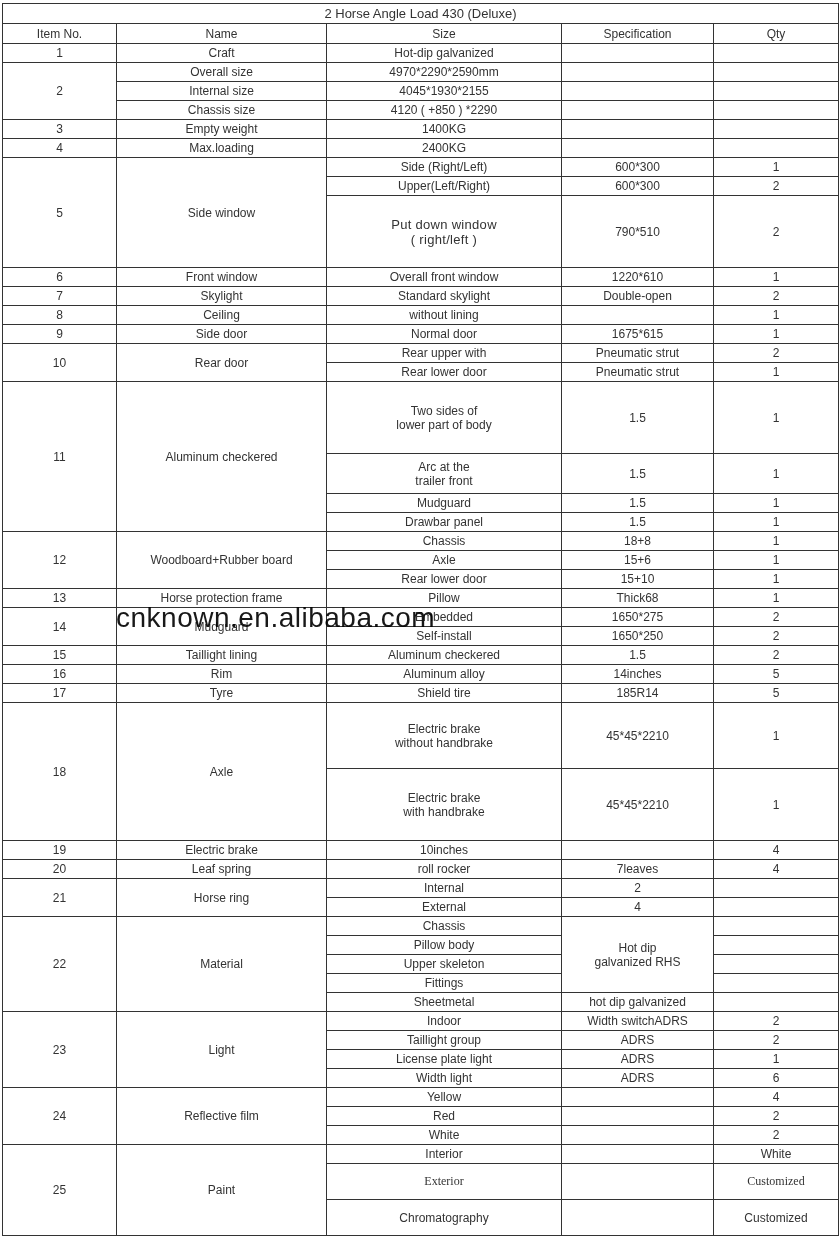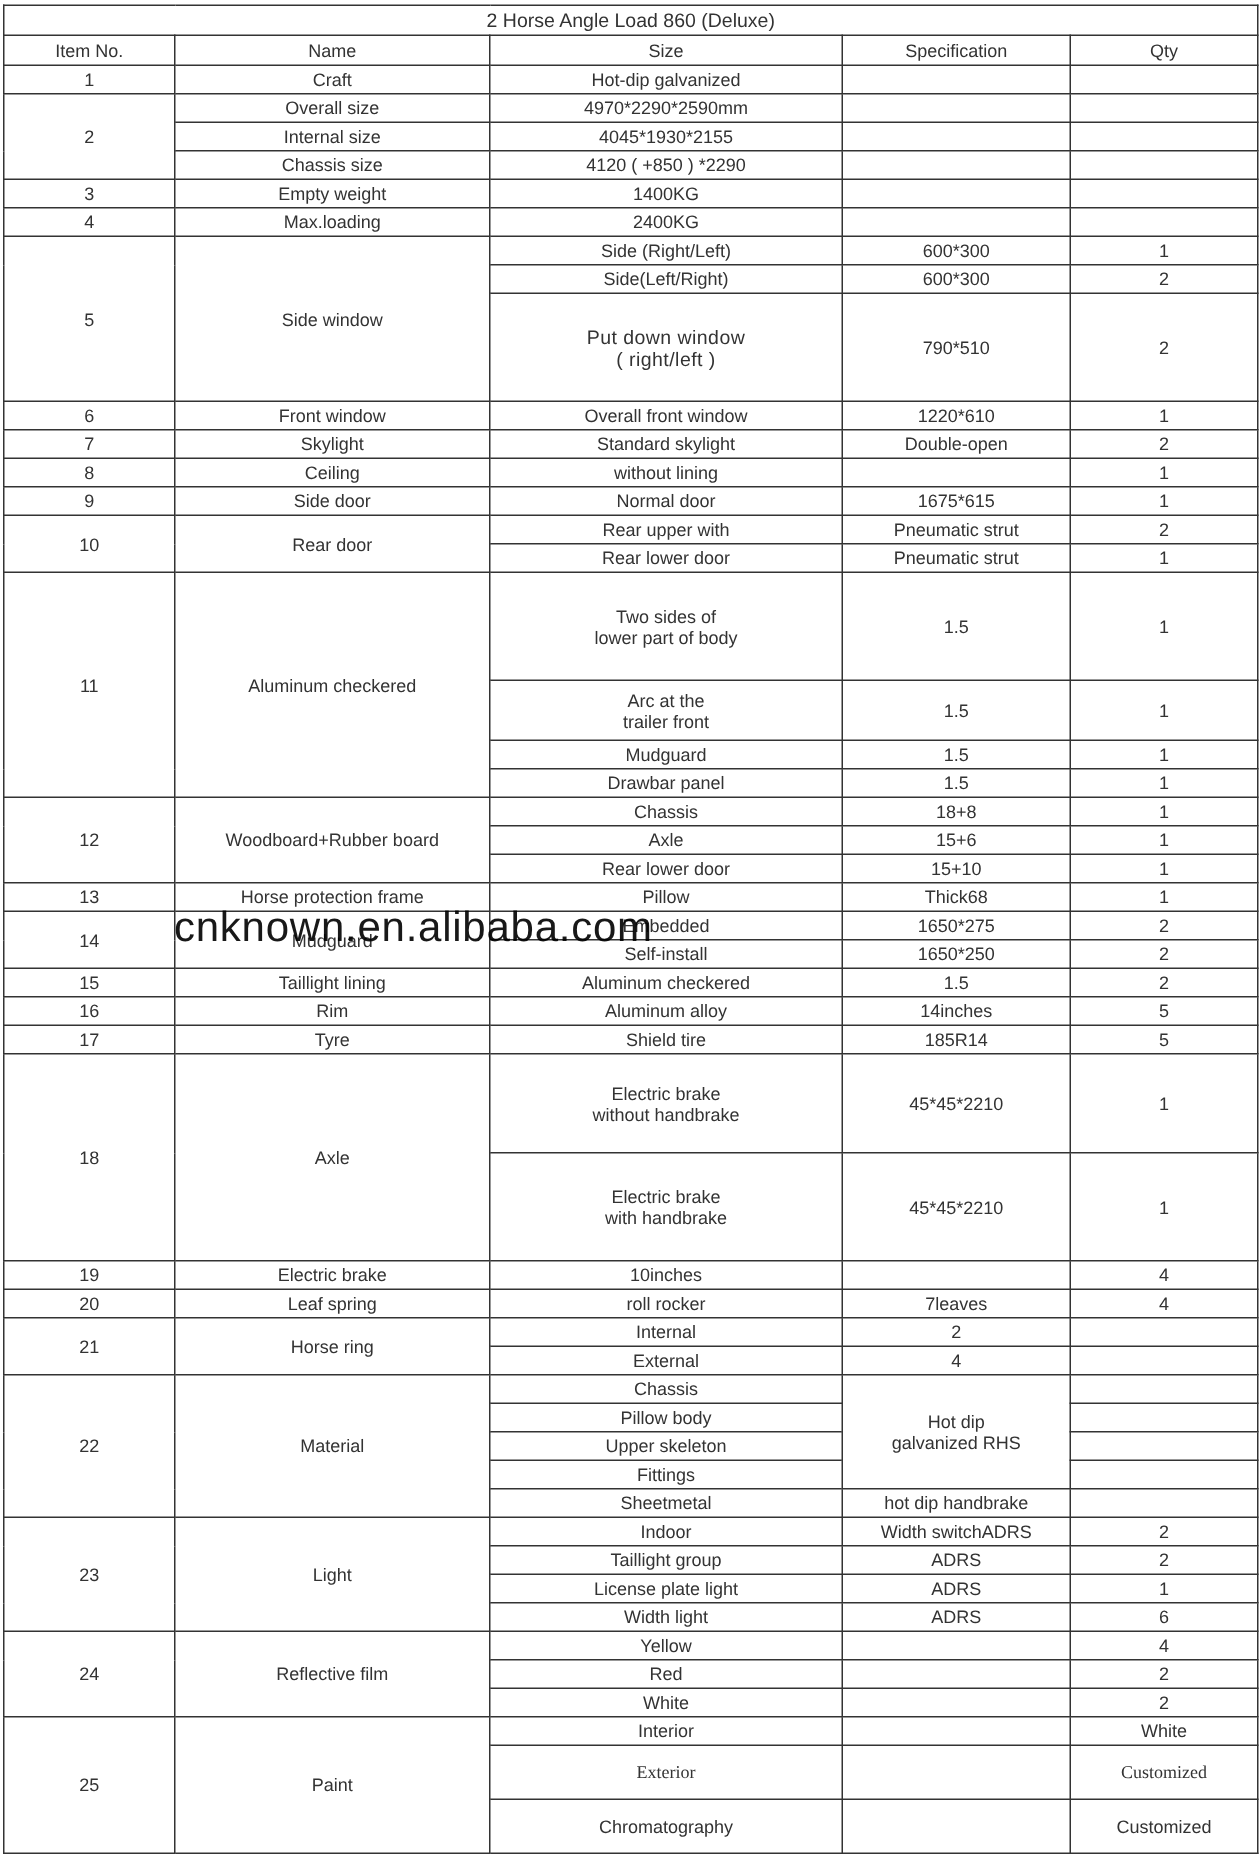--- a/index.html
+++ b/index.html
@@ -58,21 +58,21 @@
   <table class="spec-table">
     <colgroup id="colgroup">
         <col style="width: 114px;">
         <col style="width: 210px;">
         <col style="width: 235px;">
         <col style="width: 152px;">
         <col style="width: 125px;">
       </colgroup>
     <thead>
       <tr class="title-row">
-        <th colspan="5" class="title-cell">2 Horse Angle Load 860 (Deluxe)</th>
+        <th colspan="5" class="title-cell">2 Horse Angle Load 430 (Deluxe)</th>
       </tr>
       <tr class="header-row" id="header-row">
           <th>Item No.</th>
           <th>Name</th>
           <th>Size</th>
           <th>Specification</th>
           <th>Qty</th>
         </tr>
     </thead>
     <tbody id="table-body">
@@ -117,21 +117,21 @@
           <td></td>
         </tr>
         <tr>
           <td rowspan="3">5</td>
           <td rowspan="3">Side window</td>
           <td>Side (Right/Left)</td>
           <td>600*300</td>
           <td>1</td>
         </tr>
         <tr>
-          <td>Side(Left/Right)</td>
+          <td>Upper(Left/Right)</td>
           <td>600*300</td>
           <td>2</td>
         </tr>
         <tr style="height: 72px;">
           <td class="big">Put down window
 ( right/left )</td>
           <td>790*510</td>
           <td>2</td>
         </tr>
         <tr>
@@ -310,21 +310,21 @@
         <tr>
           <td>Upper skeleton</td>
           <td></td>
         </tr>
         <tr>
           <td>Fittings</td>
           <td></td>
         </tr>
         <tr>
           <td>Sheetmetal</td>
-          <td>hot dip handbrake</td>
+          <td>hot dip galvanized</td>
           <td></td>
         </tr>
         <tr>
           <td rowspan="4">23</td>
           <td rowspan="4">Light</td>
           <td>Indoor</td>
           <td>Width switchADRS</td>
           <td>2</td>
         </tr>
         <tr>

